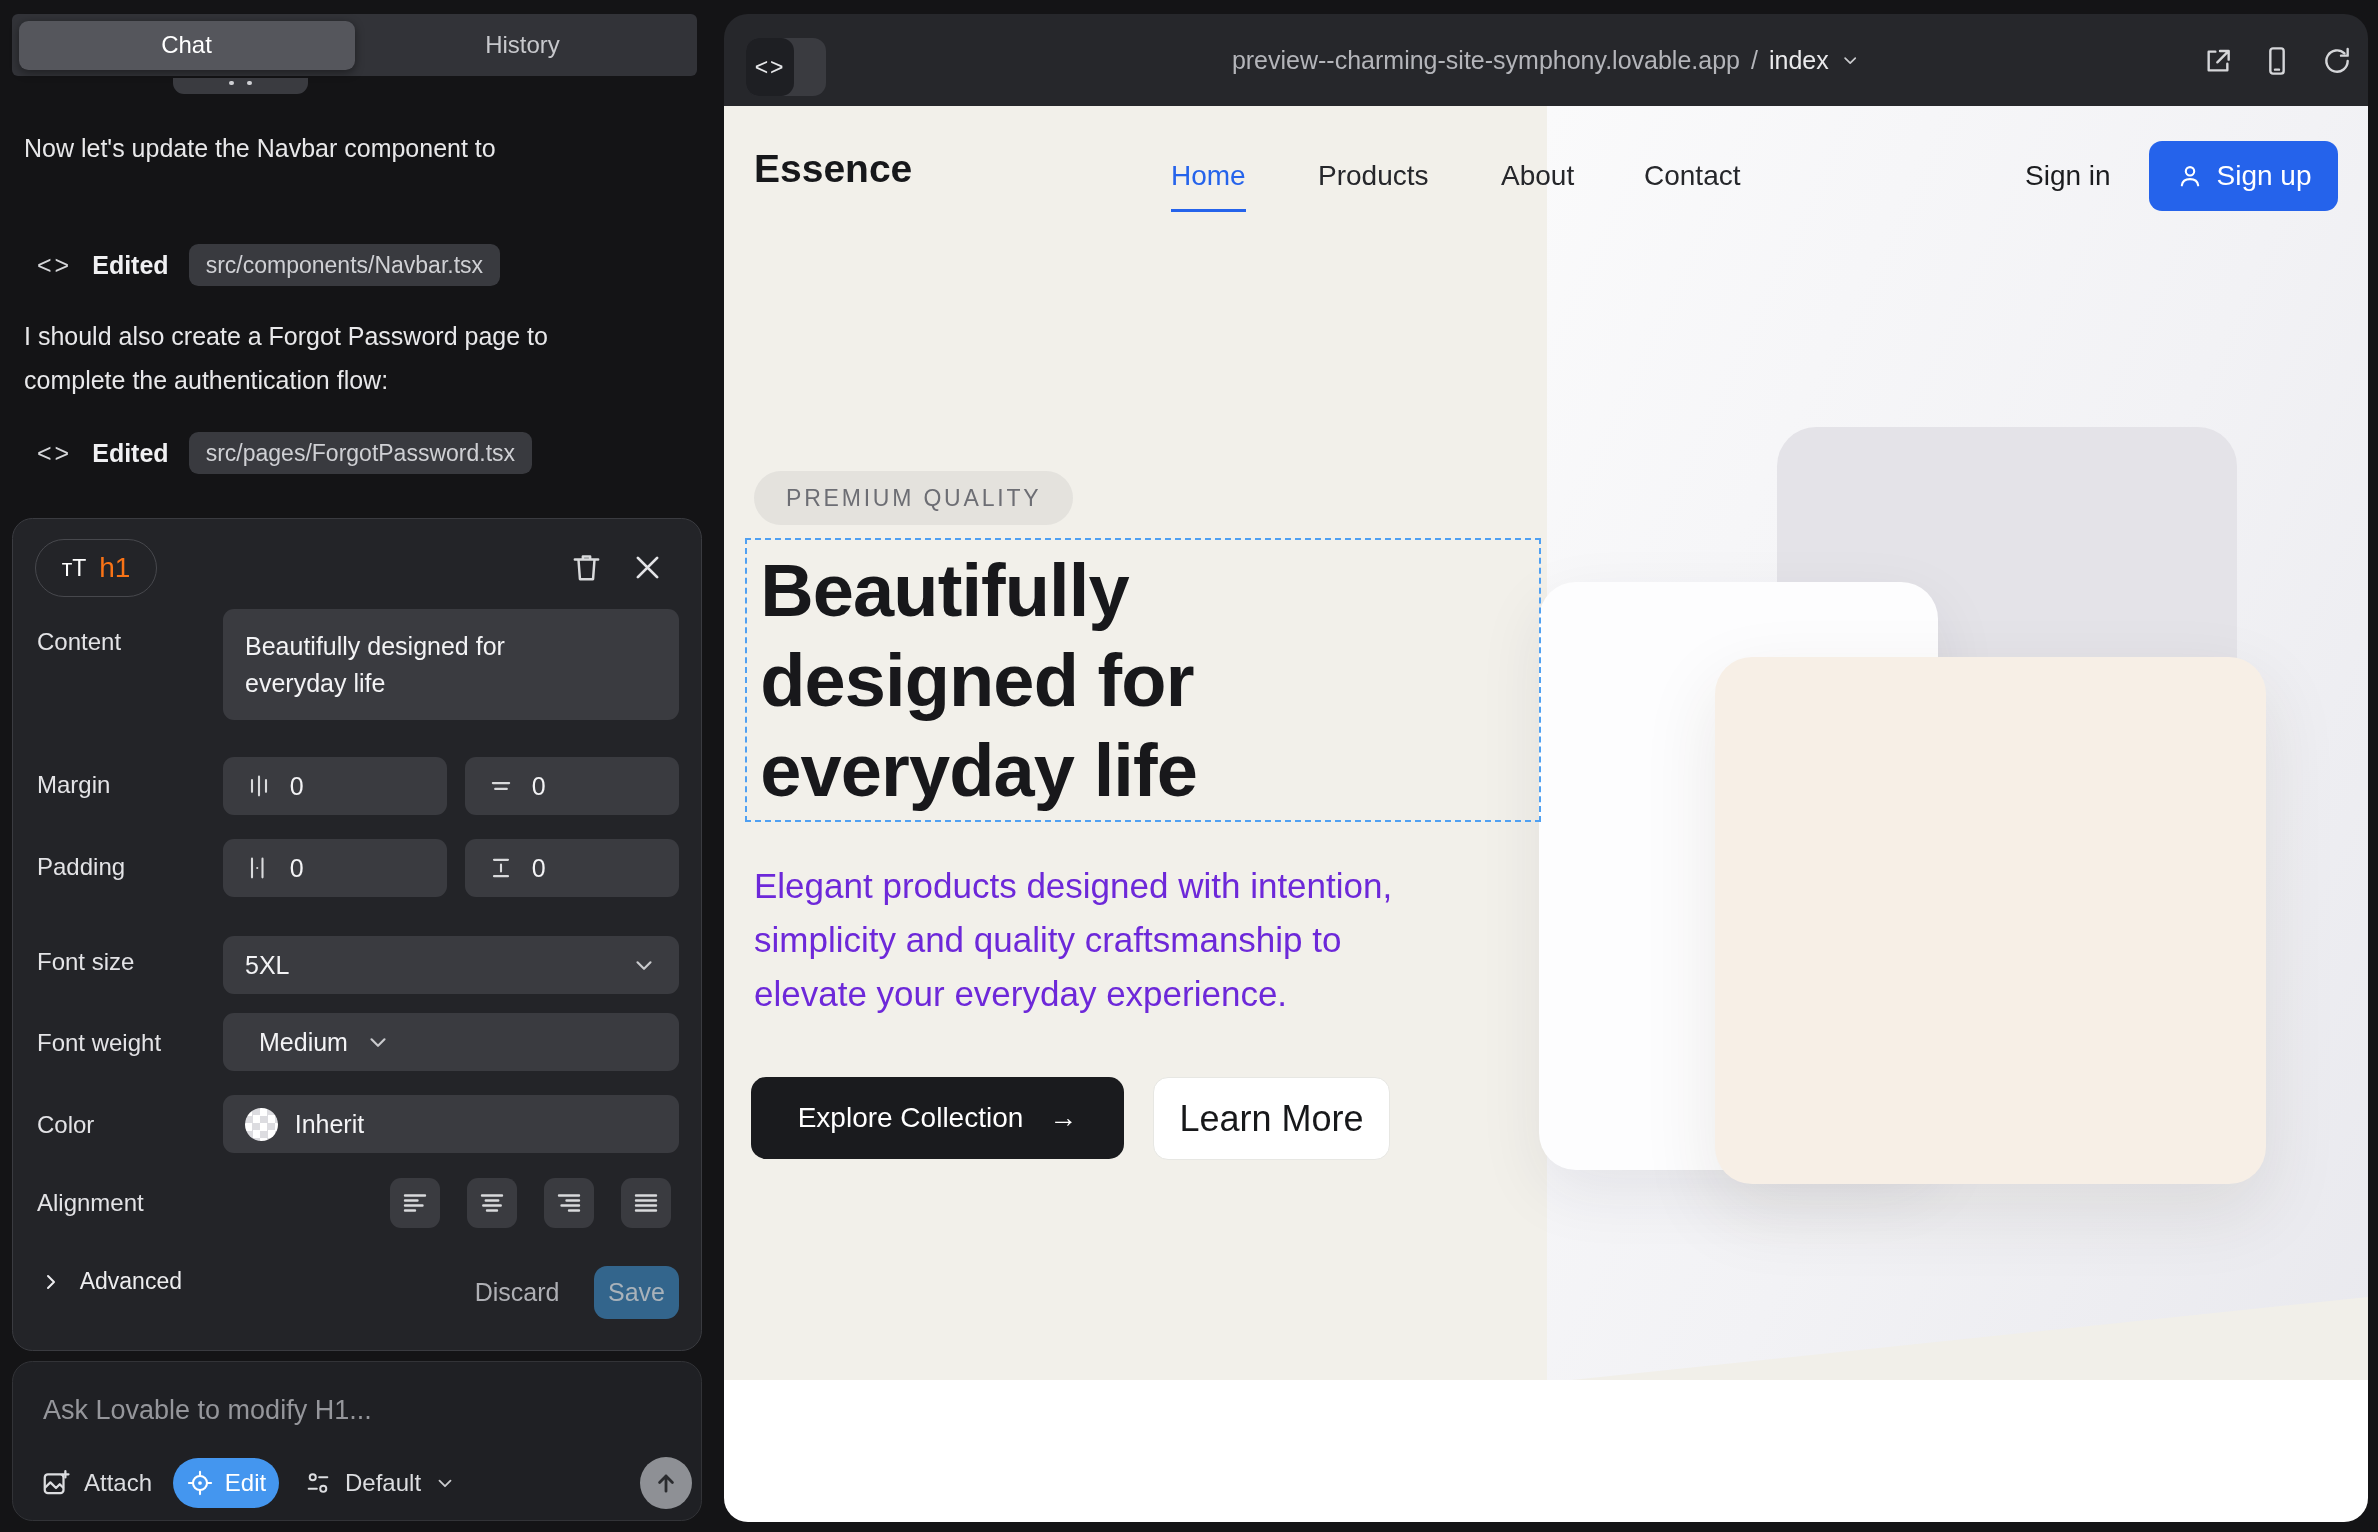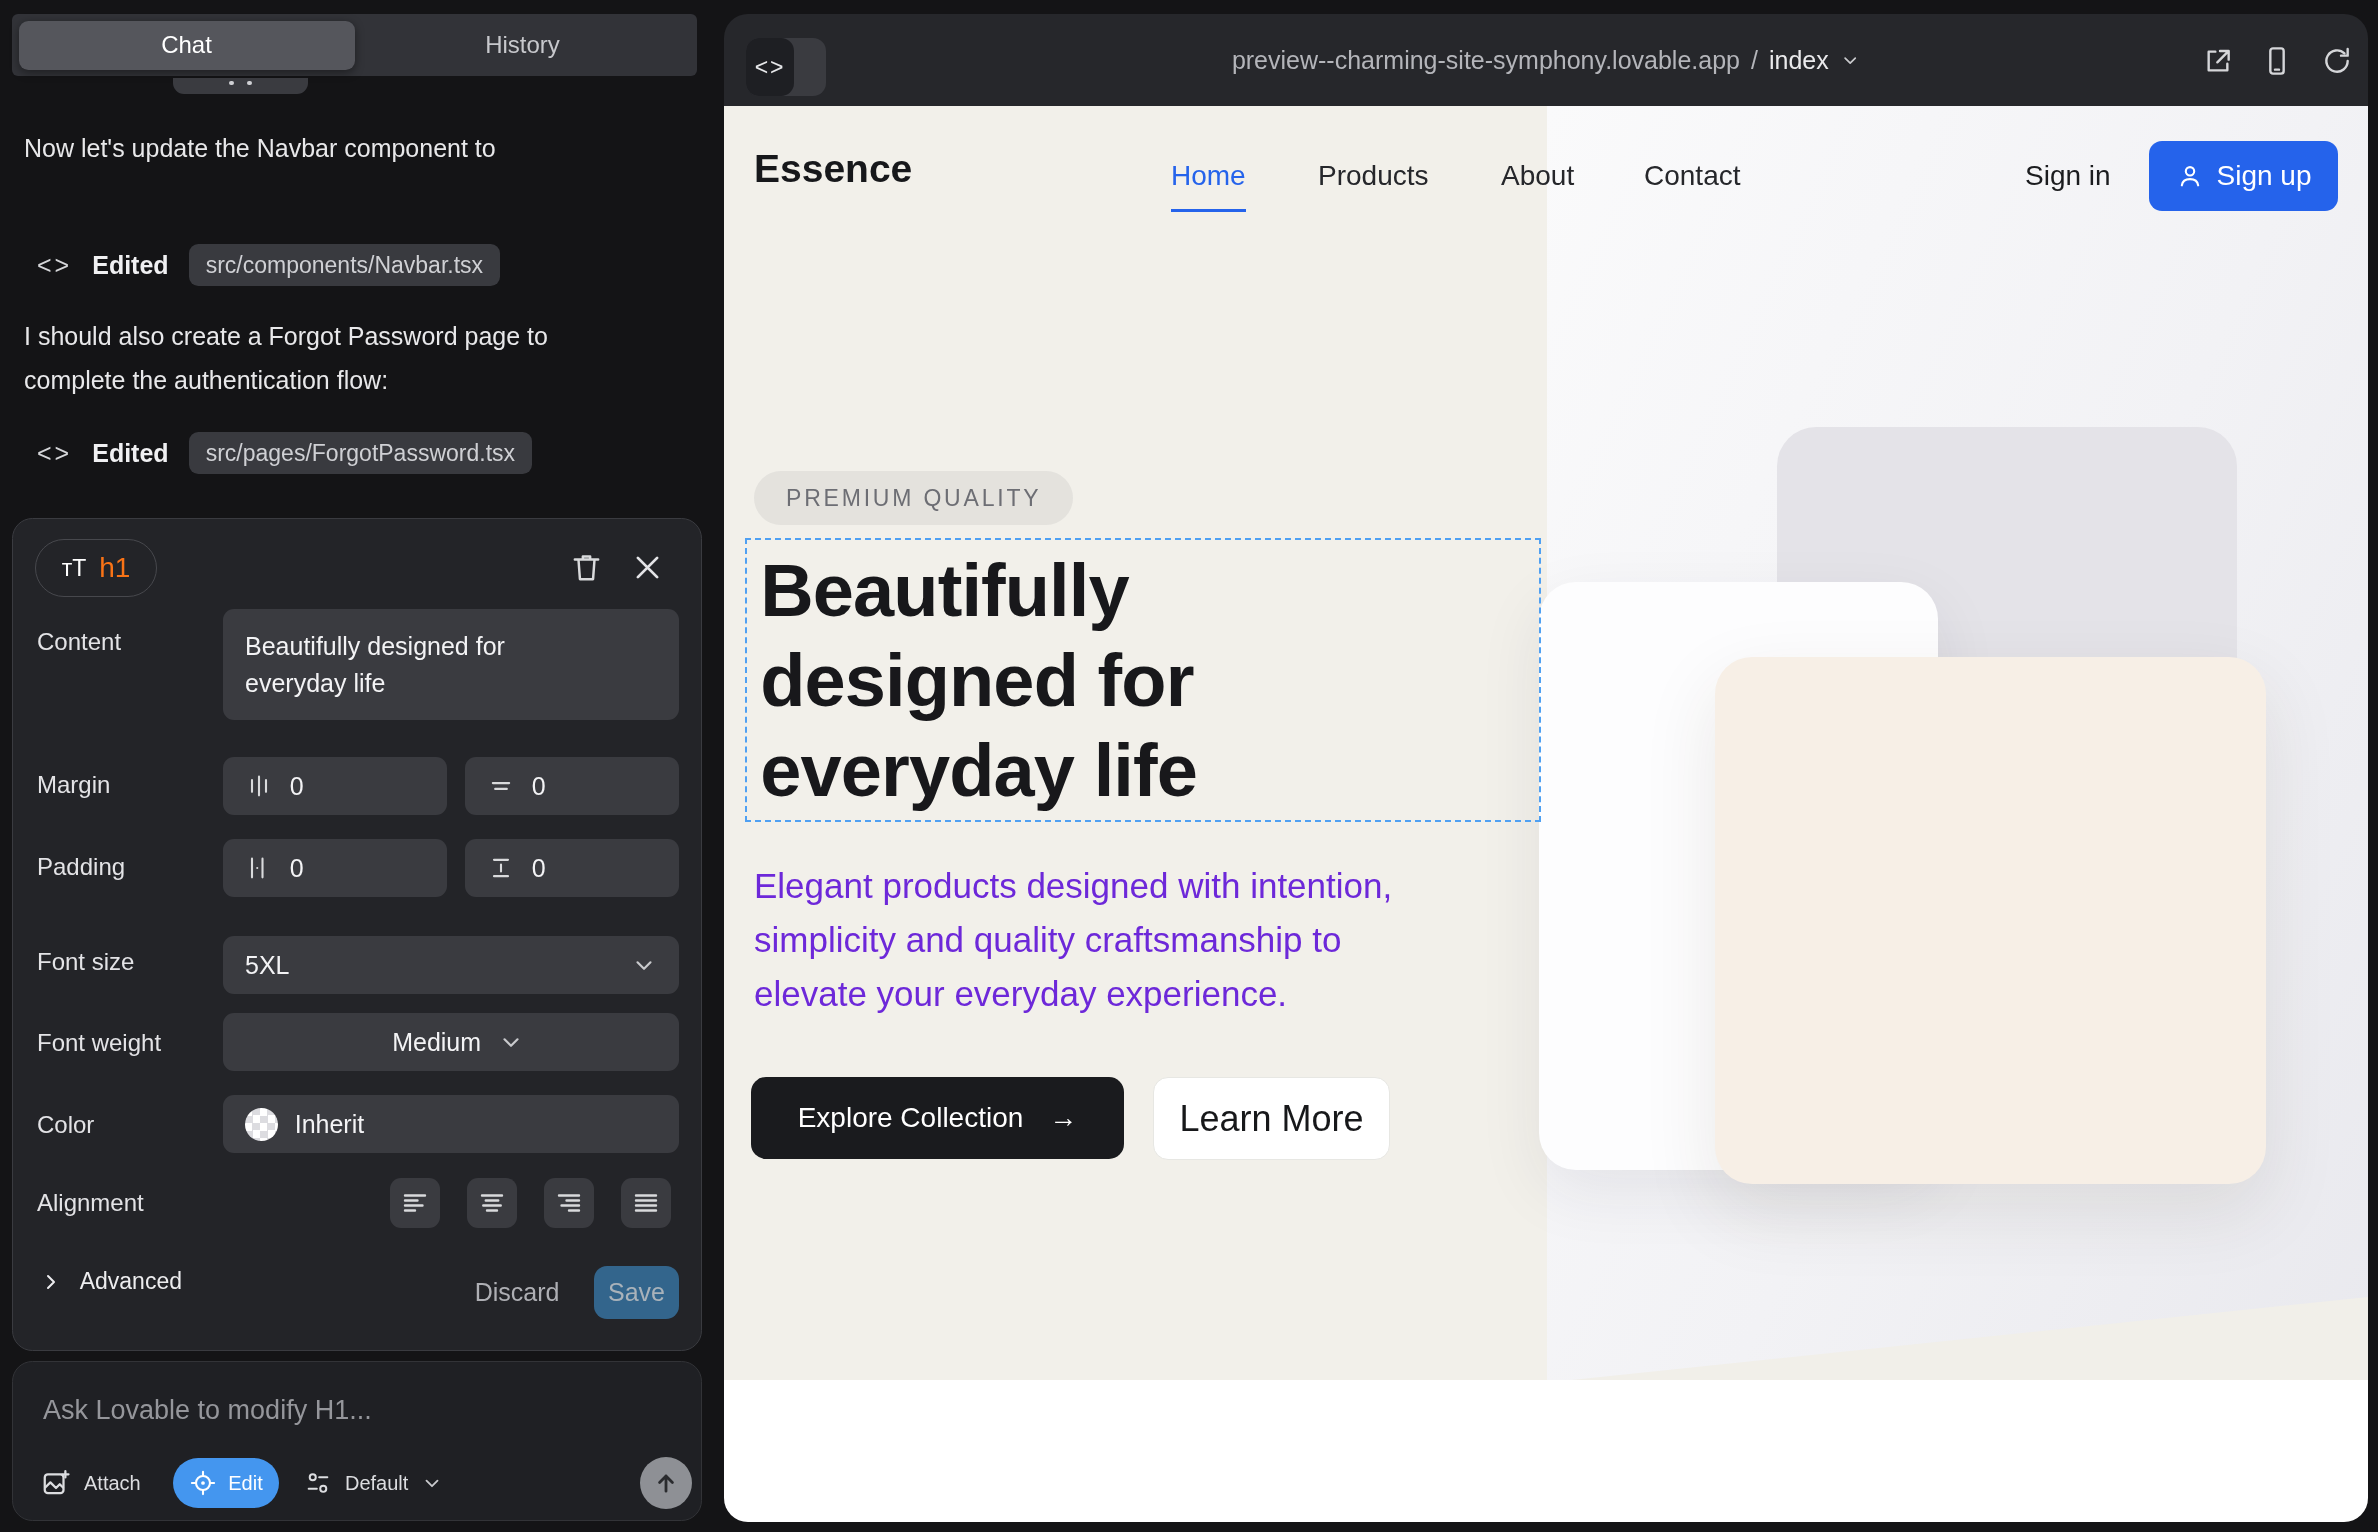--- a/index.html
+++ b/index.html
@@ -49,40 +49,40 @@
   .lb-weight{top:510px}.lb-color{top:592px}.lb-align{top:670px}
 
   .fld{background:#3a3b40;border-radius:11px;height:58px;display:flex;align-items:center;
     gap:16.7px;padding:0 22px;box-sizing:border-box;font-size:25px;color:#f3f3f5;}
   .f-content{left:210px;top:90px;width:456px;height:111px;align-items:flex-start;
     flex-direction:column;justify-content:center;gap:0;}
   .f-content span{display:block;line-height:37px;}
   .f-mx{left:210px;top:238px;width:224px}.f-my{left:452px;top:238px;width:214px}
   .f-px{left:210px;top:320px;width:224px}.f-py{left:452px;top:320px;width:214px}
   .f-size{left:210px;top:417px;width:456px;height:58px;justify-content:space-between;}
-  .f-weight{left:210px;top:494px;width:456px;height:58px;justify-content:center;padding-left:36px;}
+  .f-weight{left:210px;top:494px;width:456px;height:58px;justify-content:flex-start;padding-left:36px;}
   .f-color{left:210px;top:576px;width:456px;height:58px;}
   .swatch{width:33px;height:33px;border-radius:50%;
     background:repeating-conic-gradient(#dcdce0 0% 25%, #ffffff 25% 50%);background-size:15px 15px;}
 
   .alignbtn{top:659px;width:50px;height:50px;background:#3a3b40;border-radius:11px;
     display:flex;align-items:center;justify-content:center;}
   .al1{left:377px}.al2{left:454px}.al3{left:531px}.al4{left:608px}
 
   .advrow{left:26px;top:749px;display:flex;align-items:center;gap:16.7px;font-size:23px;color:#ededef;}
   .discard{left:456px;top:747px;width:96px;height:53px;display:flex;align-items:center;
     justify-content:center;font-size:25px;color:#aeafb4;}
   .saveb{left:581px;top:747px;width:85px;height:53px;background:var(--save-button-blue,#33658c);
     border-radius:13px;display:flex;align-items:center;justify-content:center;font-size:25px;color:#a9b2ba;}
 
   
   .composer{left:12px;top:1361px;width:690px;height:160px;background:#1f2024;
     border:1.9px solid #323337;border-radius:20.4px;box-sizing:border-box;}
   .ph{left:30px;top:33px;font-size:27px;color:#95969b;}
-  .crowitem{display:flex;align-items:center;gap:13px;font-size:20px;color:#dcdde0;height:52px;}
+  .crowitem{display:flex;align-items:center;gap:13px;font-size:24px;color:#dcdde0;height:52px;}
   .attach{left:28px;top:95px;}
   .editpill{left:160px;top:96px;width:106px;height:50px;border-radius:25px;
     background:var(--accent-blue,#4496ef);color:#fff;justify-content:center;gap:11px;}
   .defaultb{left:291px;top:95px;}
   .sendb{left:627px;top:95px;width:52px;height:52px;border-radius:50%;background:#8e9095;
     display:flex;align-items:center;justify-content:center;}
 
   
   .pane{left:724px;top:14px;width:1644px;height:1508px;background:#26272b;border-radius:24px;overflow:hidden;}
   .codewrap{left:22px;top:24px;width:80px;height:58px;background:#3a3b40;border-radius:13px;}

